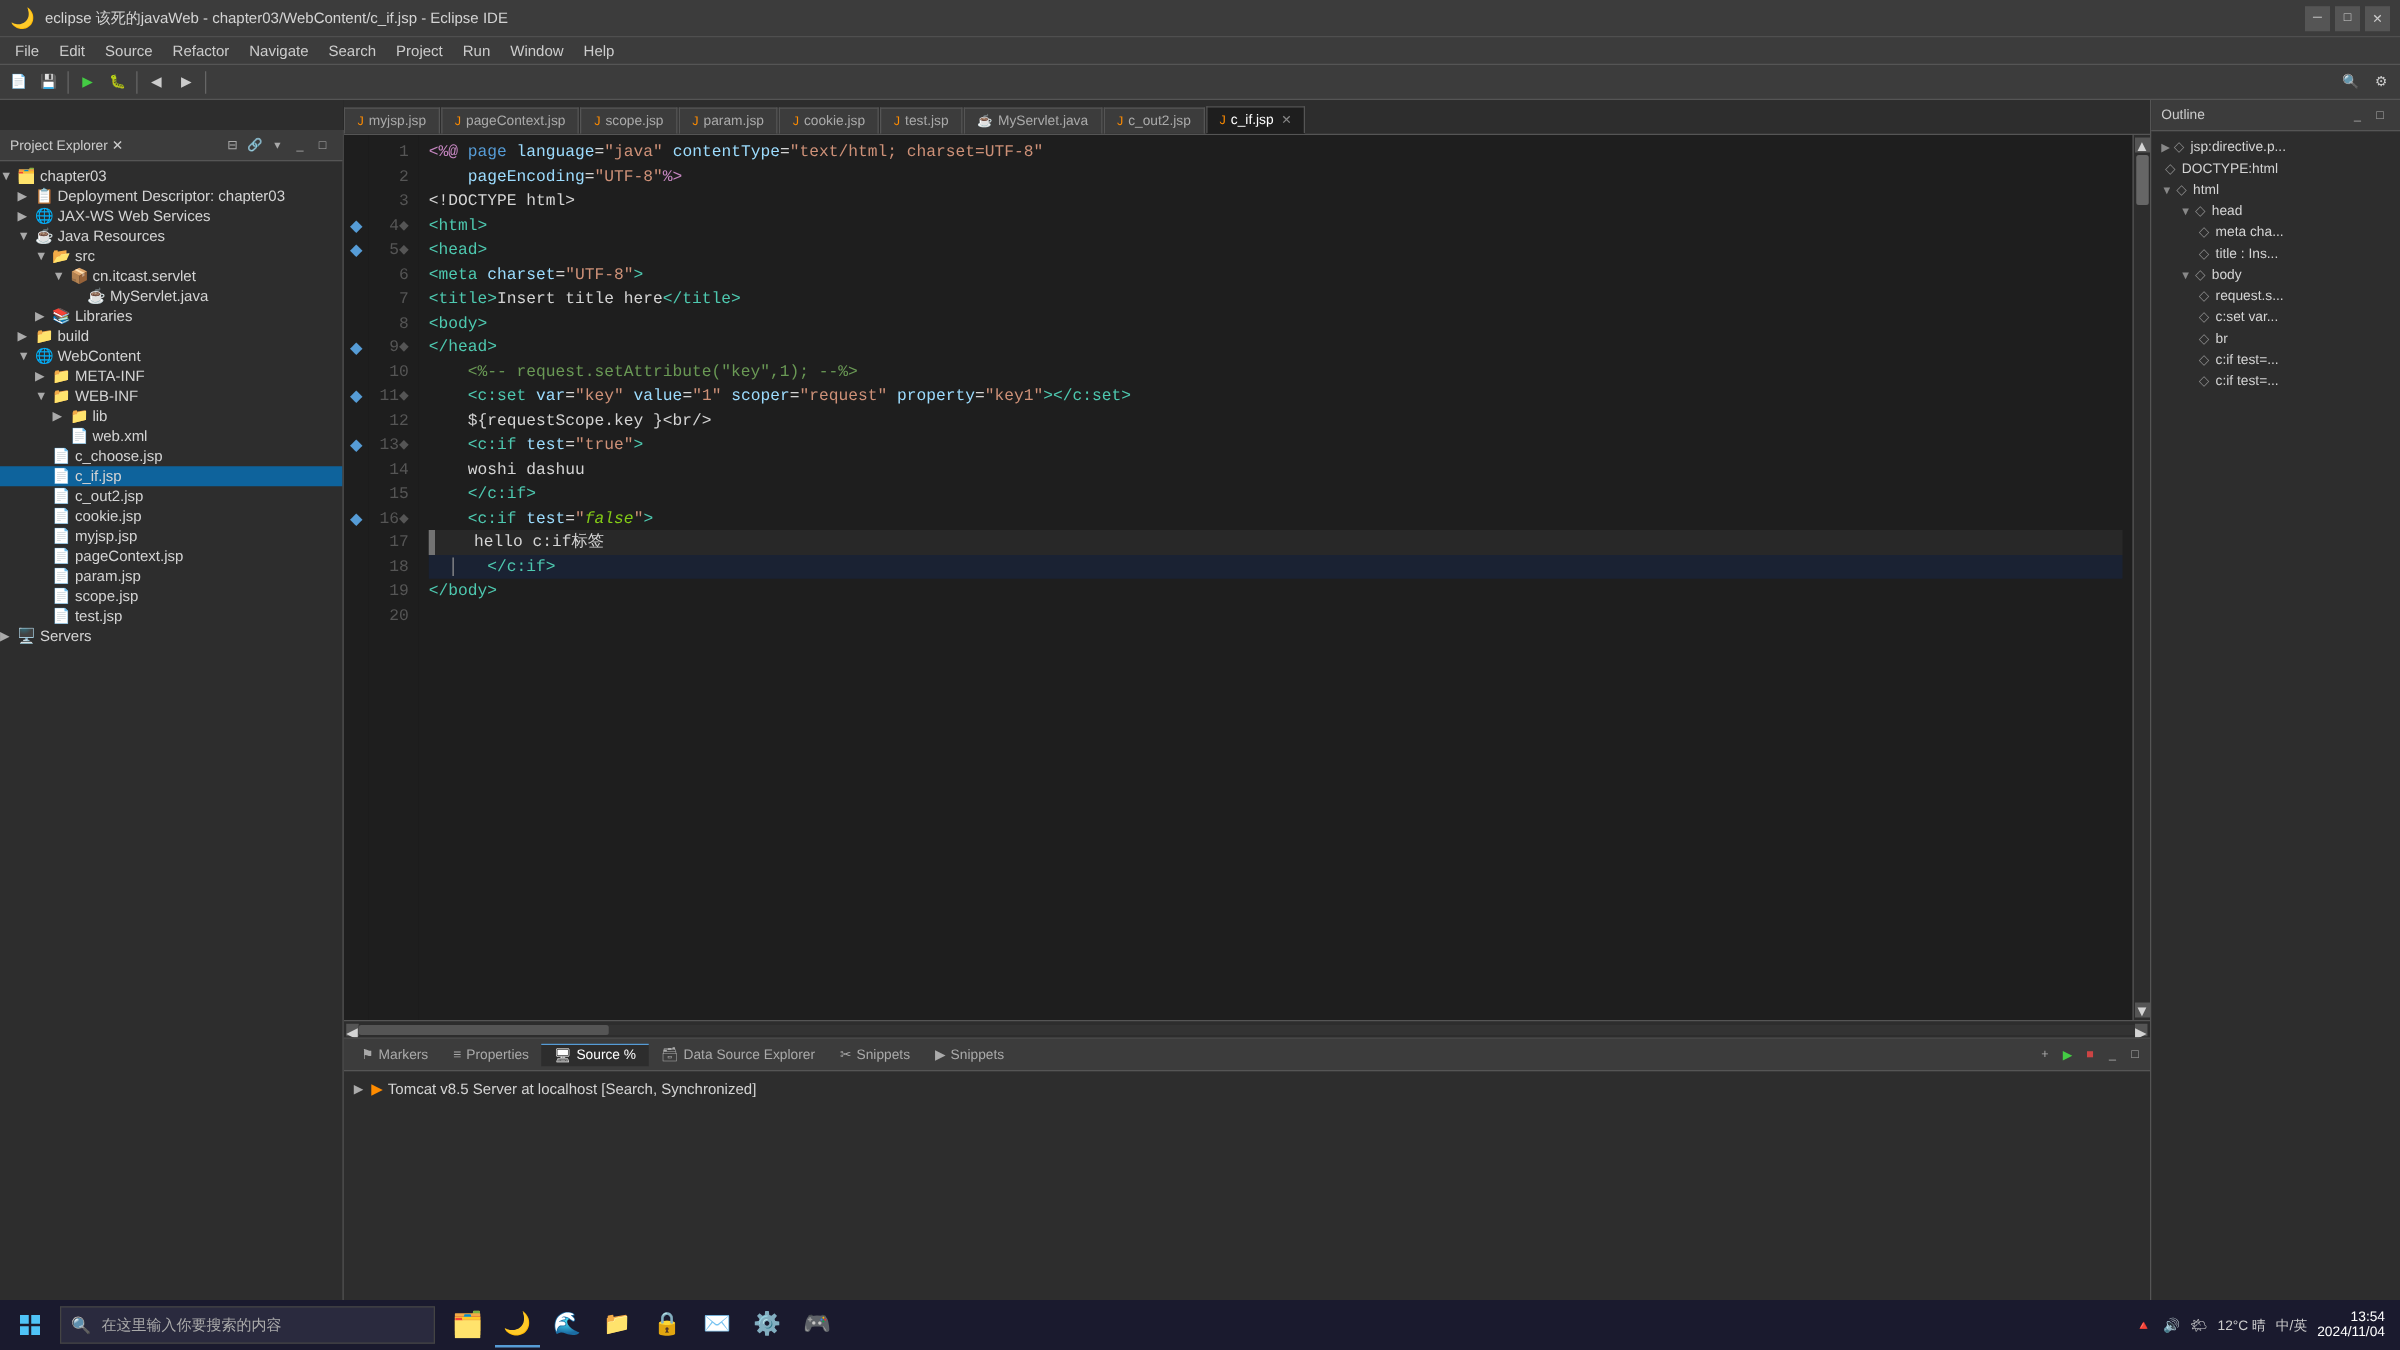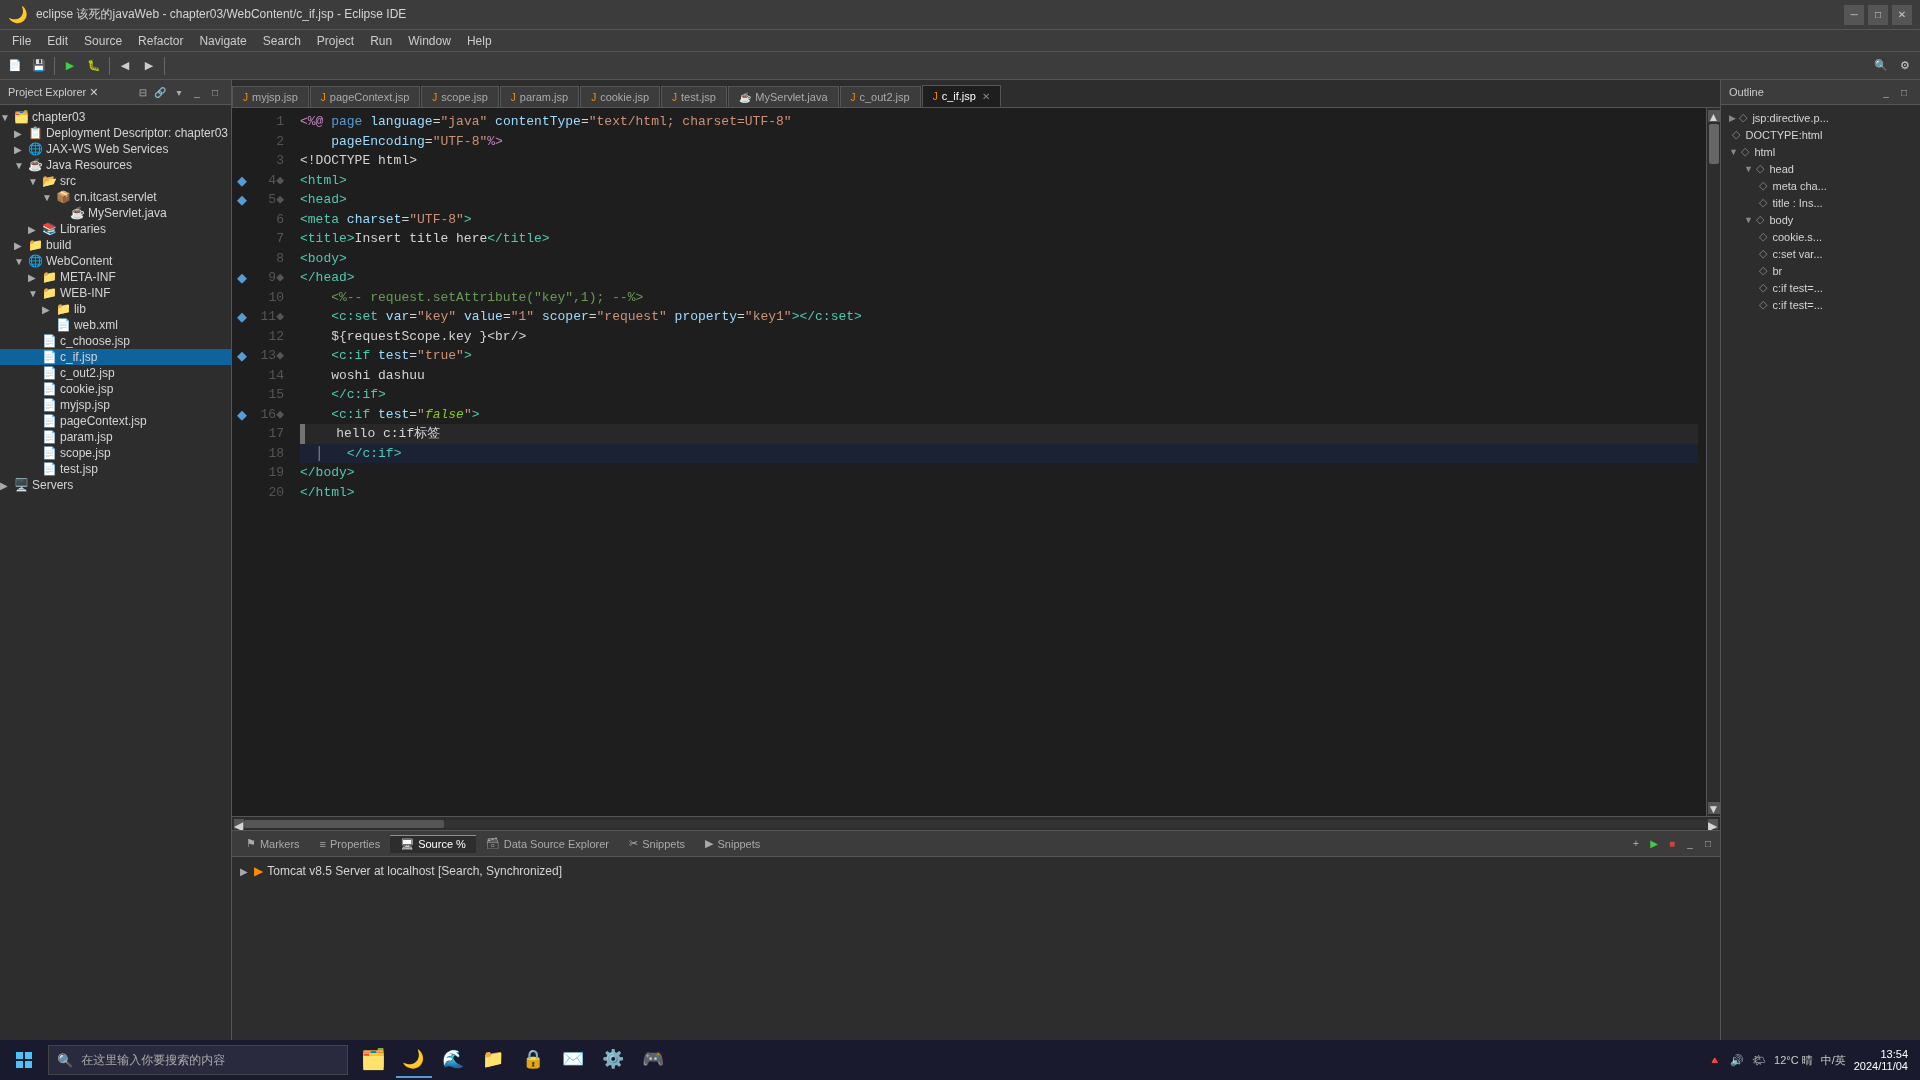--- a/index.html
+++ b/index.html
@@ -16,21 +16,21 @@
 
     
     #toolbar { background: #3c3c3c; height: 28px; display: flex; align-items: center; padding: 0 4px; border-bottom: 1px solid #555; gap: 2px; }
     .tb-btn { width: 22px; height: 22px; background: transparent; border: none; cursor: pointer; color: #ccc; font-size: 11px; display: flex; align-items: center; justify-content: center; }
     .tb-sep { width: 1px; height: 18px; background: #666; margin: 0 2px; }
 
     
     #main { display: flex; height: calc(1080px - 80px - 30px); }
 
     
-    #left-panel { width: 232px; background: #2d2d2d; border-right: 1px solid #555; display: flex; flex-direction: column; }
+    #left-panel { width: 275px; background: #2d2d2d; border-right: 1px solid #555; display: flex; flex-direction: column; margin-top: 24px; }
     .panel-header { background: #3c3c3c; padding: 4px 8px; font-size: 11px; color: #ccc; border-bottom: 1px solid #555; display: flex; align-items: center; justify-content: space-between; }
     .panel-title { font-size: 11px; }
     .panel-icons { display: flex; gap: 2px; }
     .panel-icon-btn { width: 16px; height: 16px; background: transparent; border: none; cursor: pointer; color: #aaa; font-size: 10px; display: flex; align-items: center; justify-content: center; }
 
     #project-tree { flex: 1; overflow-y: auto; padding: 4px 0; font-size: 12px; }
     .tree-item { display: flex; align-items: center; padding: 1px 0; cursor: pointer; white-space: nowrap; }
     .tree-item.selected { background: #0e639c; }
     .tree-indent { display: inline-block; }
     .tree-arrow { display: inline-block; width: 14px; font-size: 10px; color: #aaa; }
@@ -416,21 +416,20 @@
           <div class="code-line"><span class="txt">    </span><span class="cmt">&lt;%-- request.setAttribute("key",1); --%&gt;</span></div>
           <div class="code-line"><span class="txt">    </span><span class="tag">&lt;c:set</span><span class="txt"> </span><span class="attr">var</span><span class="txt">=</span><span class="val">"key"</span><span class="txt"> </span><span class="attr">value</span><span class="txt">=</span><span class="val">"1"</span><span class="txt"> </span><span class="attr">scoper</span><span class="txt">=</span><span class="val">"request"</span><span class="txt"> </span><span class="attr">property</span><span class="txt">=</span><span class="val">"key1"</span><span class="tag">&gt;&lt;/c:set&gt;</span></div>
           <div class="code-line"><span class="txt">    ${requestScope.key }&lt;br/&gt;</span></div>
           <div class="code-line"><span class="txt">    </span><span class="tag">&lt;c:if</span><span class="txt"> </span><span class="attr">test</span><span class="txt">=</span><span class="val">"true"</span><span class="tag">&gt;</span></div>
           <div class="code-line"><span class="txt">    woshi dashuu</span></div>
           <div class="code-line"><span class="txt">    </span><span class="tag">&lt;/c:if&gt;</span></div>
           <div class="code-line"><span class="txt">    </span><span class="tag">&lt;c:if</span><span class="txt"> </span><span class="attr">test</span><span class="txt">=</span><span class="val">"<span style="font-style:italic;color:#84cc16;">false</span>"</span><span class="tag">&gt;</span></div>
           <div class="code-line active-line"><span class="txt">    hello c:if标签</span></div>
           <div class="code-line" style="background:#1a2233;"><span style="color:#999;">  │ </span><span class="txt">  </span><span class="tag">&lt;/c:if&gt;</span></div>
           <div class="code-line"><span class="tag">&lt;/body&gt;</span></div>
-          <div class="code-line"><span class="tag">&lt;/html&gt;</span></div>
         </div>
 
         <div style="width:14px;background:#2d2d2d;border-left:1px solid #555;display:flex;flex-direction:column;align-items:center;">
           <div style="width:12px;height:12px;background:#555;margin-top:2px;cursor:pointer;">▲</div>
           <div style="flex:1;display:flex;flex-direction:column;justify-content:flex-start;padding:2px 0;">
             <div style="width:10px;height:40px;background:#666;border-radius:2px;"></div>
           </div>
           <div style="width:12px;height:12px;background:#555;margin-bottom:2px;cursor:pointer;">▼</div>
         </div>
       </div>
@@ -533,21 +532,21 @@
       <div class="outline-item">
         <span class="o-indent" style="width:12px;"></span>
         <span class="outline-arrow">▼</span>
         <span style="color:#888;margin-right:2px;">◇</span>
         <span>body</span>
       </div>
       <div class="outline-item">
         <span class="o-indent" style="width:24px;"></span>
         <span class="outline-arrow"> </span>
         <span style="color:#888;margin-right:2px;">◇</span>
-        <span>cookie.s...</span>
+        <span>request.s...</span>
       </div>
       <div class="outline-item">
         <span class="o-indent" style="width:24px;"></span>
         <span class="outline-arrow"> </span>
         <span style="color:#888;margin-right:2px;">◇</span>
         <span>c:set var...</span>
       </div>
       <div class="outline-item">
         <span class="o-indent" style="width:24px;"></span>
         <span class="outline-arrow"> </span>

